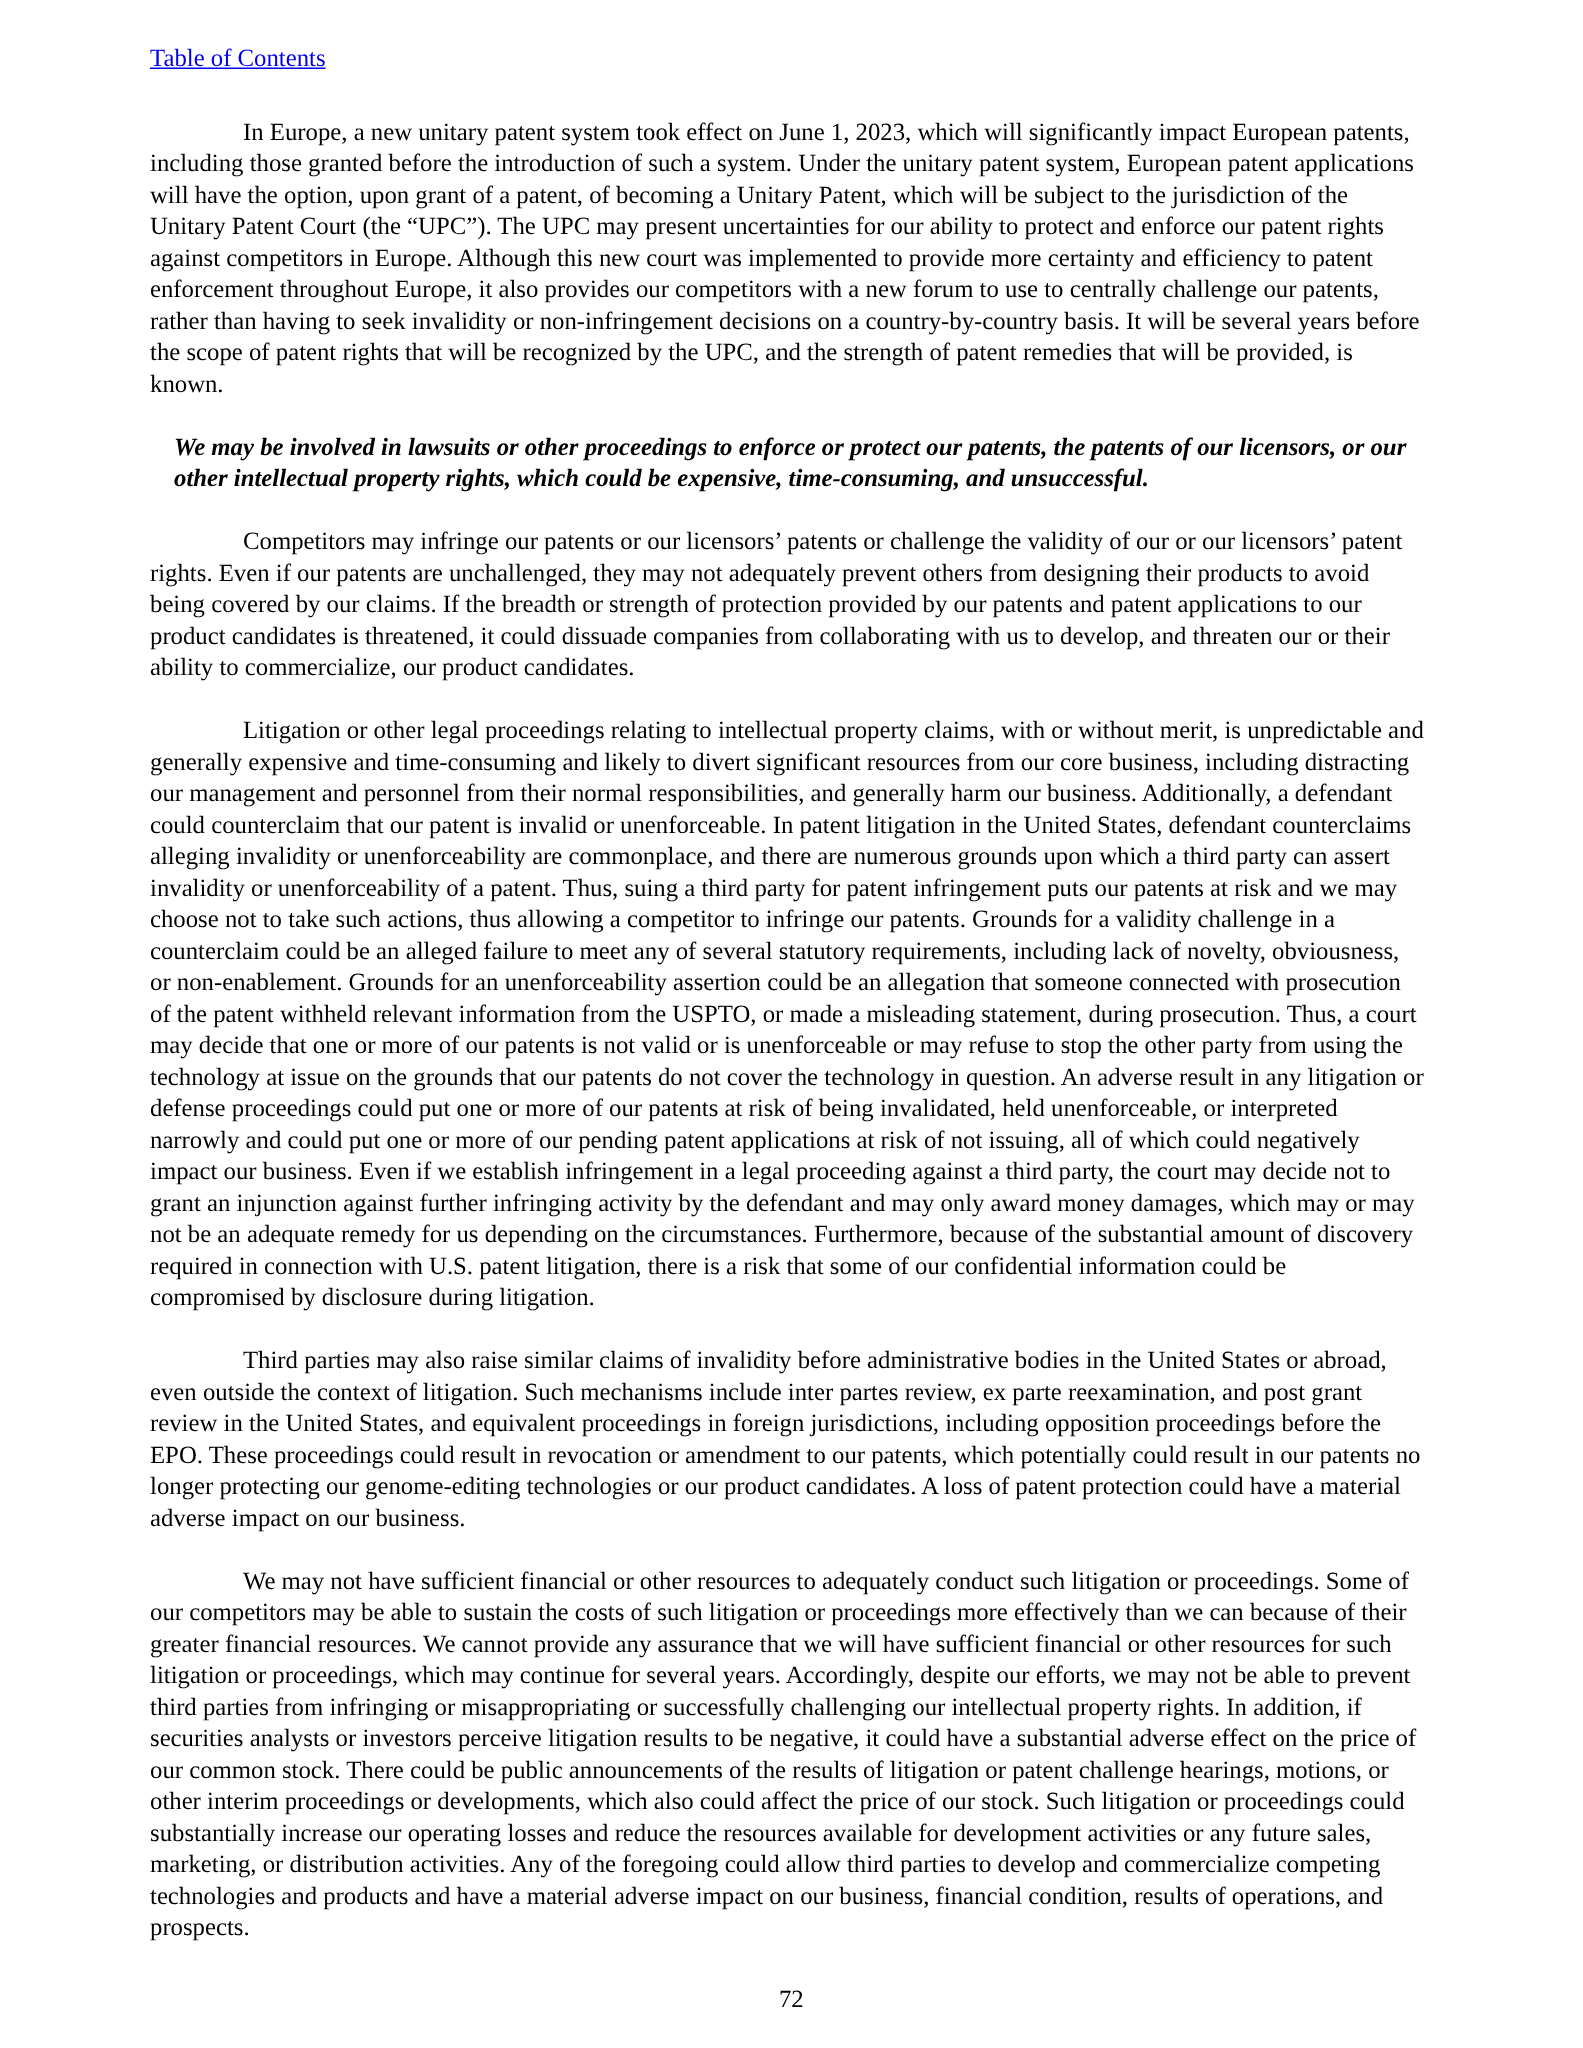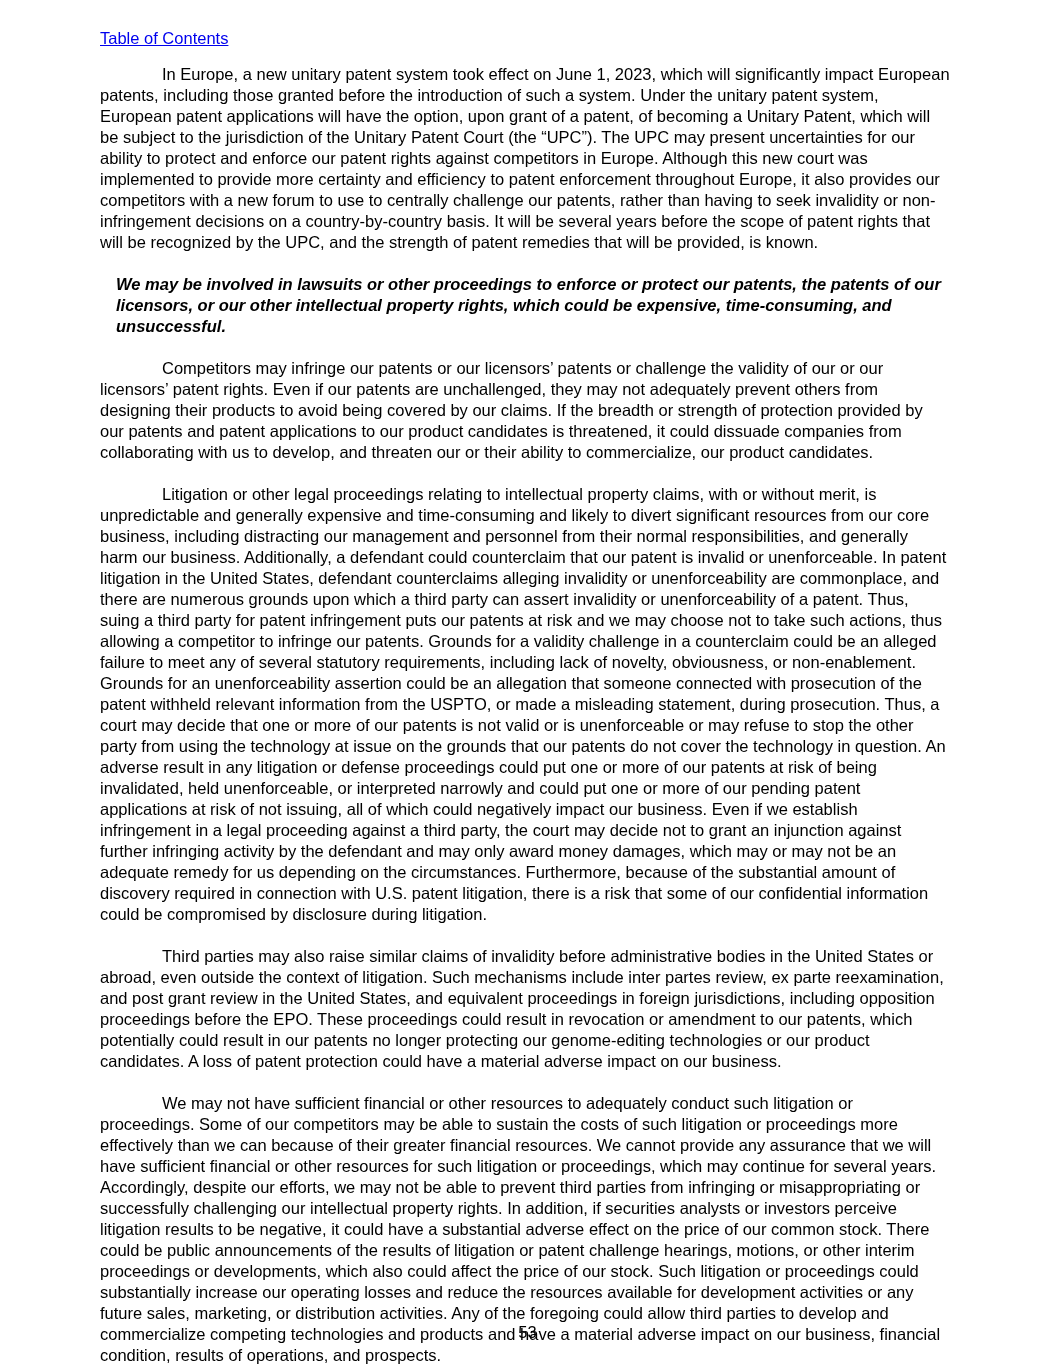--- a/index.html
+++ b/index.html
@@ -5,21 +5,21 @@
   html, body {
     margin: 0;
     padding: 0;
     background: #ffffff;
   }
   .page {
     position: relative;
     width: 1055px;
     height: 1365px;
     background: #ffffff;
-    font-family: Liberation Sans, sans-serif;
+    font-family: Liberation Serif, serif;
     color: #000000;
     box-sizing: border-box;
     padding: 28px 105px 0 100px;
   }
   .toc-link {
     font-size: 16.5px;
     line-height: 21px;
     color: #0000ee;
     text-decoration: underline;
     cursor: pointer;
@@ -28,21 +28,21 @@
     margin-top: 8px;
   }
   p.para {
     font-size: 16.5px;
     line-height: 21px;
     text-align: left;
     text-indent: 62px;
     margin: 21px 0 0 0;
   }
   p.para.first {
-    margin-top: 15px;
+    margin-top: 28px;
   }
   h2.risk-heading {
     font-size: 16.5px;
     line-height: 21px;
     font-weight: bold;
     font-style: italic;
     text-indent: 0;
     margin: 21px 0 0 16px;
   }
   .page-footer {
@@ -74,16 +74,16 @@
 
     <p class="para">Litigation or other legal proceedings relating to intellectual property claims, with or without merit, is unpredictable and generally expensive and time-consuming and likely to divert significant resources from our core business, including distracting our management and personnel from their normal responsibilities, and generally harm our business. Additionally, a defendant could counterclaim that our patent is invalid or unenforceable. In patent litigation in the United States, defendant counterclaims alleging invalidity or unenforceability are commonplace, and there are numerous grounds upon which a third party can assert invalidity or unenforceability of a patent. Thus, suing a third party for patent infringement puts our patents at risk and we may choose not to take such actions, thus allowing a competitor to infringe our patents. Grounds for a validity challenge in a counterclaim could be an alleged failure to meet any of several statutory requirements, including lack of novelty, obviousness, or non-enablement. Grounds for an unenforceability assertion could be an allegation that someone connected with prosecution of the patent withheld relevant information from the USPTO, or made a misleading statement, during prosecution. Thus, a court may decide that one or more of our patents is not valid or is unenforceable or may refuse to stop the other party from using the technology at issue on the grounds that our patents do not cover the technology in question. An adverse result in any litigation or defense proceedings could put one or more of our patents at risk of being invalidated, held unenforceable, or interpreted narrowly and could put one or more of our pending patent applications at risk of not issuing, all of which could negatively impact our business. Even if we establish infringement in a legal proceeding against a third party, the court may decide not to grant an injunction against further infringing activity by the defendant and may only award money damages, which may or may not be an adequate remedy for us depending on the circumstances. Furthermore, because of the substantial amount of discovery required in connection with U.S. patent litigation, there is a risk that some of our confidential information could be compromised by disclosure during litigation.</p>
 
     <p class="para">Third parties may also raise similar claims of invalidity before administrative bodies in the United States or abroad, even outside the context of litigation. Such mechanisms include inter partes review, ex parte reexamination, and post grant review in the United States, and equivalent proceedings in foreign jurisdictions, including opposition proceedings before the EPO. These proceedings could result in revocation or amendment to our patents, which potentially could result in our patents no longer protecting our genome-editing technologies or our product candidates. A loss of patent protection could have a material adverse impact on our business.</p>
 
     <p class="para">We may not have sufficient financial or other resources to adequately conduct such litigation or proceedings. Some of our competitors may be able to sustain the costs of such litigation or proceedings more effectively than we can because of their greater financial resources. We cannot provide any assurance that we will have sufficient financial or other resources for such litigation or proceedings, which may continue for several years. Accordingly, despite our efforts, we may not be able to prevent third parties from infringing or misappropriating or successfully challenging our intellectual property rights. In addition, if securities analysts or investors perceive litigation results to be negative, it could have a substantial adverse effect on the price of our common stock. There could be public announcements of the results of litigation or patent challenge hearings, motions, or other interim proceedings or developments, which also could affect the price of our stock. Such litigation or proceedings could substantially increase our operating losses and reduce the resources available for development activities or any future sales, marketing, or distribution activities. Any of the foregoing could allow third parties to develop and commercialize competing technologies and products and have a material adverse impact on our business, financial condition, results of operations, and prospects.</p>
 
   </div>
 
   <div class="page-footer">
-    <span>53</span>
+    <span>72</span>
   </div>
 
 </div>
 
 </body></html>

